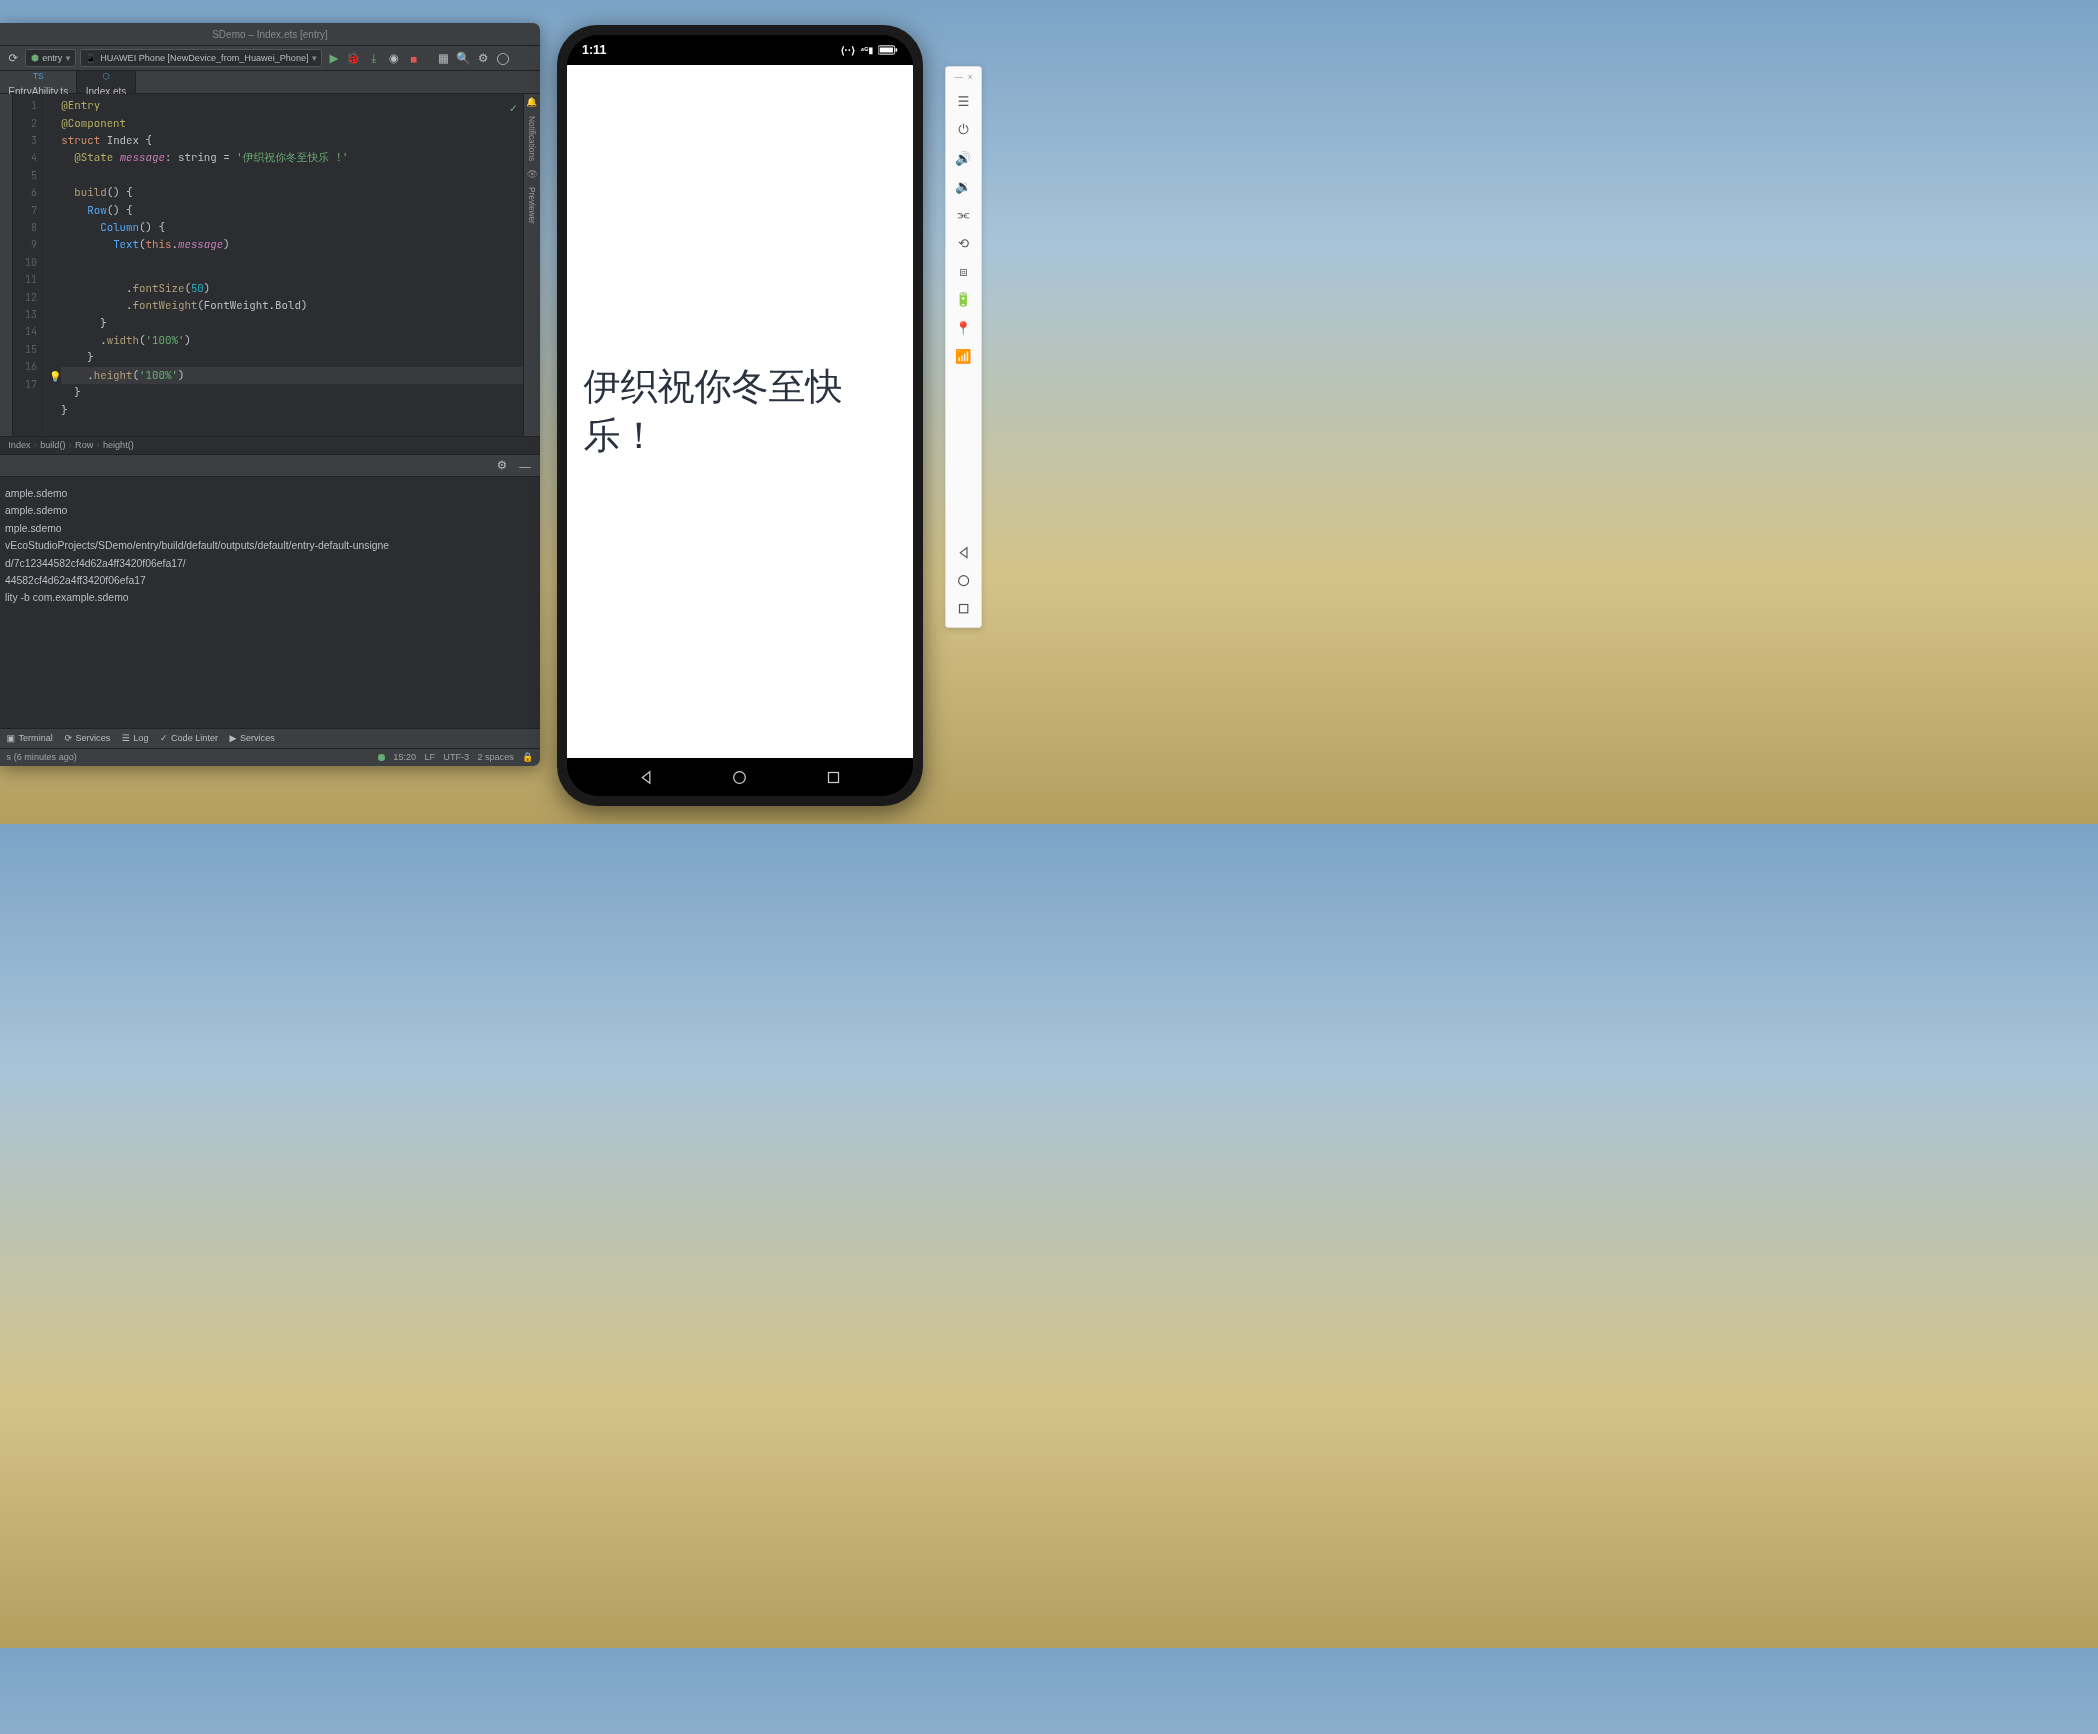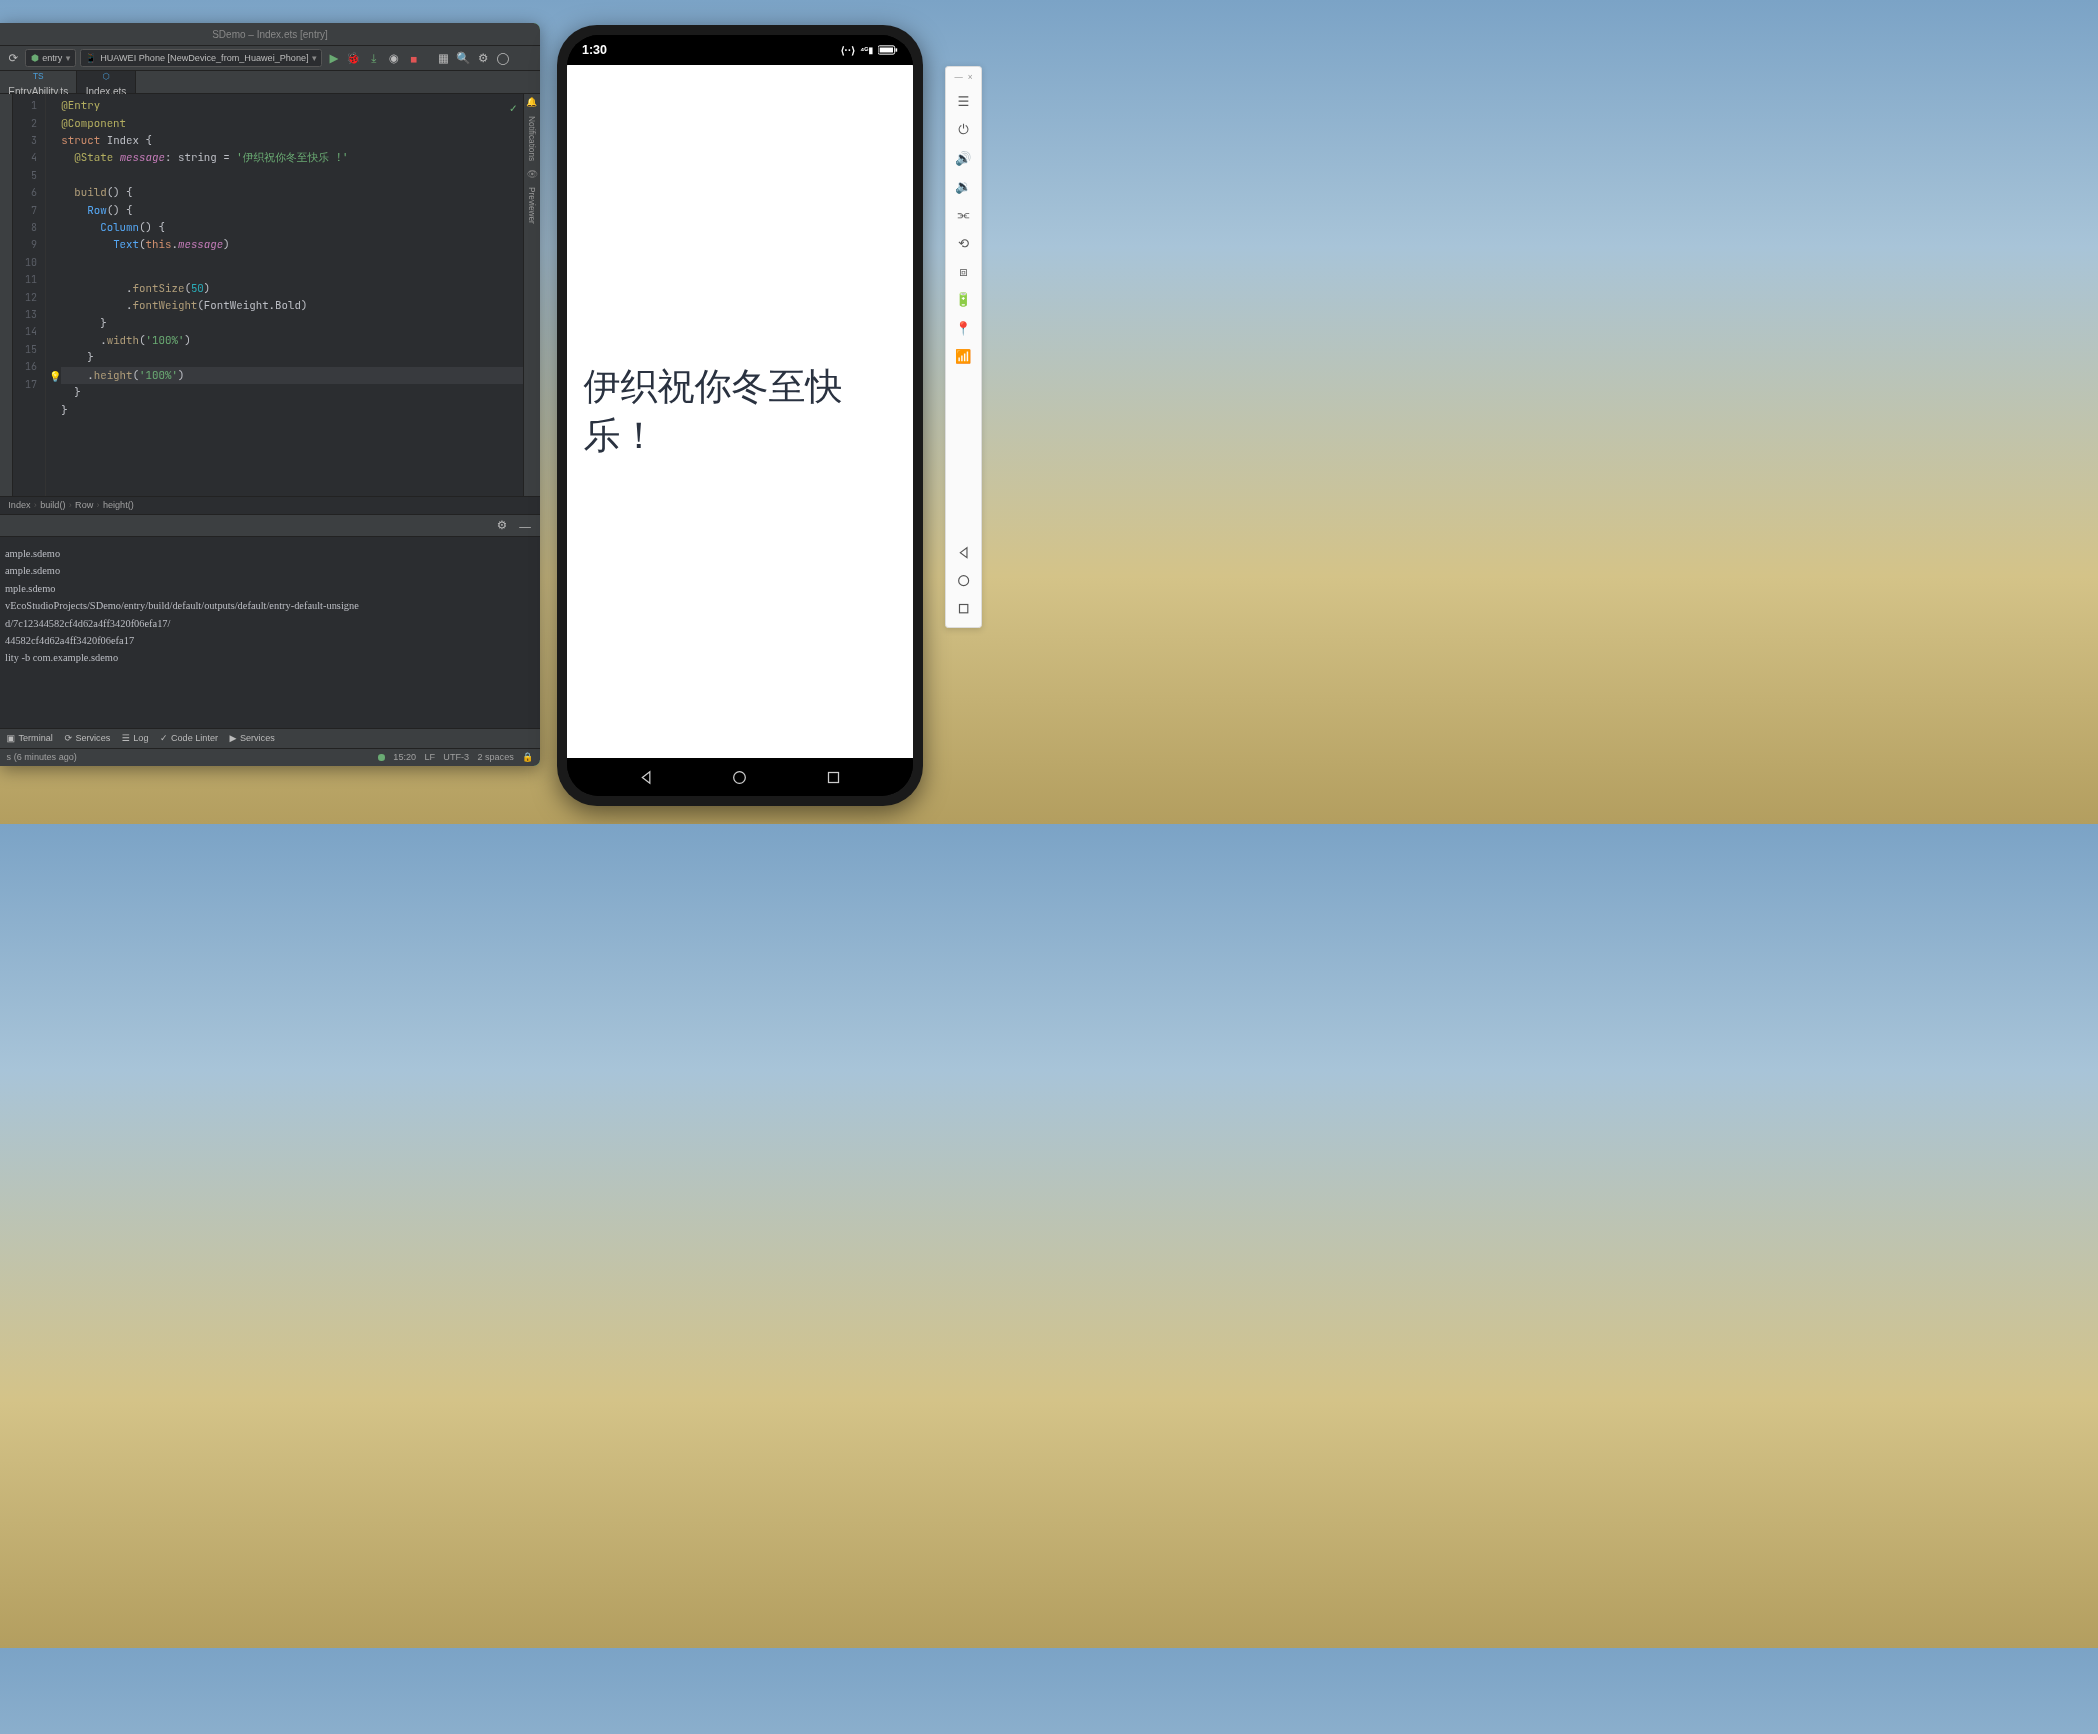--- a/index.html
+++ b/index.html
@@ -195,24 +195,24 @@
   height: 21.6px;
   background: #3c3f41;
   border-top: 0.8px solid #222;
   display: flex;
   align-items: center;
   justify-content: flex-end;
   padding: 0 6.6px;
   gap: 6.6px;
 }
 .console {
-  height: 192px;
+  height: 252px;
   background: #2b2d30;
   padding: 8.3px 5px;
-  font-family: Liberation Serif, serif;
+  font-family: Liberation Sans, sans-serif;
   font-size: 10.4px;
   line-height: 17.4px;
   color: #bcbec4;
   overflow: hidden;
   border-top: 0.8px solid #222;
 }
 .console-line { white-space: pre; }
 
 .bottom-tool {
   height: 20px;
@@ -493,21 +493,21 @@
     <span>UTF-3</span>
     <span>2 spaces</span>
     <span>🔒</span>
   </div>
 
 </div>
 
 <div class="phone">
   <div class="phone-inner">
     <div class="phone-statusbar">
-      <span>1:30</span>
+      <span>1:11</span>
       <div class="phone-status-right">
         <span>⟨··⟩</span>
         <span style="font-size:8.3px">⁴ᴳ▮</span>
         <span>
           <svg width="20" height="10" viewBox="0 0 24 12">
               <rect x="0" y="1" width="20" height="10" rx="2" fill="none" stroke="#fff" stroke-width="1.2"></rect>
               <rect x="2" y="3" width="16" height="6" fill="#fff"></rect>
               <rect x="21" y="4" width="2" height="4" fill="#fff"></rect>
             </svg>
         </span>

